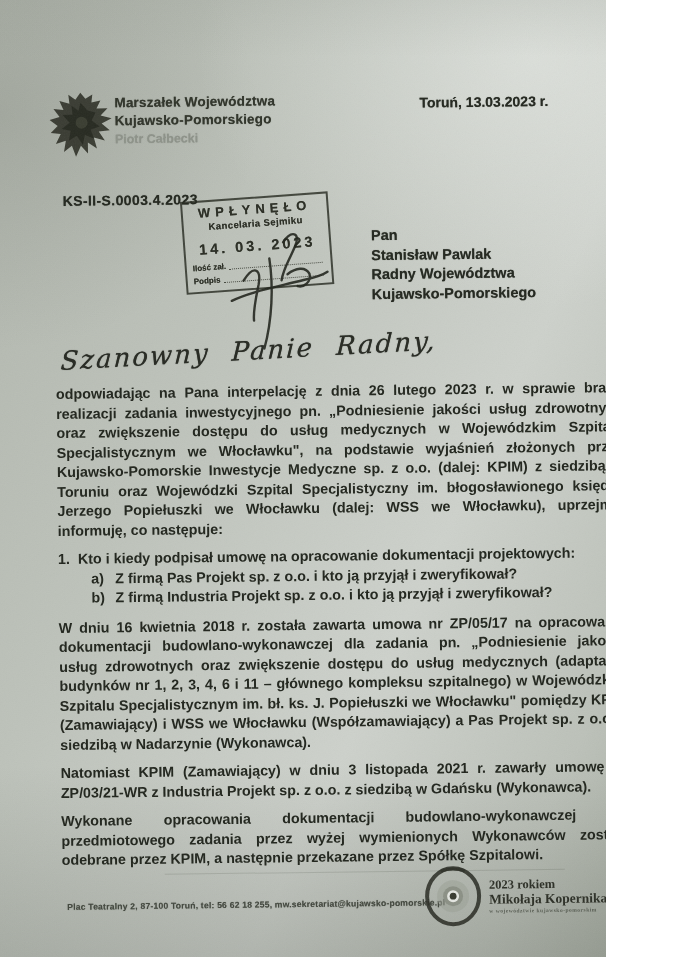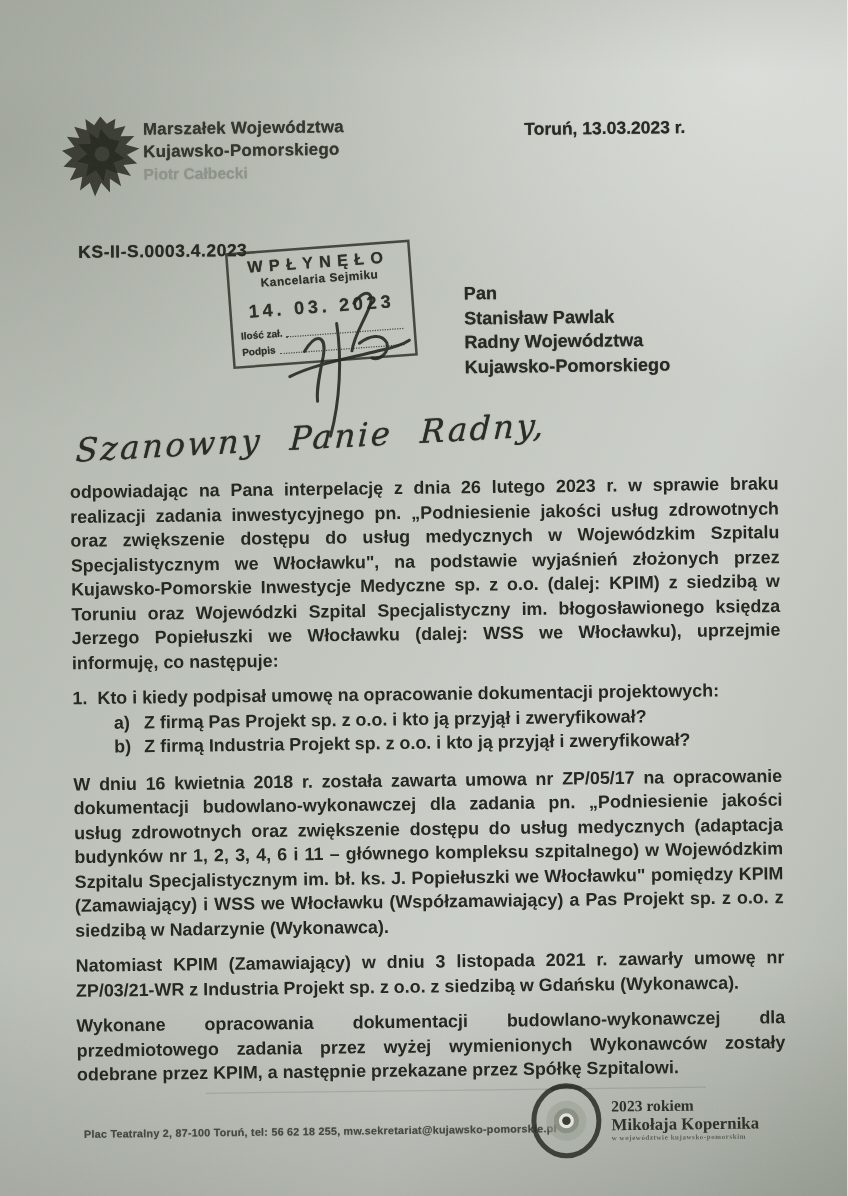--- a/index.html
+++ b/index.html
@@ -1,18 +1,18 @@
 <!DOCTYPE html>
 <html lang="pl"><head>
 <meta charset="utf-8">
 <style>
   html,body{margin:0;padding:0;}
   .page{
     position:relative;
-    width:678px;height:957px;
+    width:606px;height:957px;
     overflow:hidden;
     font-family:"Liberation Sans", sans-serif;
     background:
       linear-gradient(to bottom, rgba(120,126,116,0.10) 0%, rgba(120,126,116,0) 6%, rgba(120,126,116,0) 80%, rgba(70,76,66,0.22) 100%),
       radial-gradient(ellipse 560px 420px at 88% 6%, rgba(235,238,234,0.55), rgba(235,238,234,0) 60%),
       radial-gradient(ellipse 420px 380px at 0% 12%, rgba(88,94,84,0.18), rgba(88,94,84,0) 62%),
       linear-gradient(115deg, #b0b5ac 0%, #bdc2ba 34%, #cdd1cb 66%, #bcc1b9 88%, #aab0a6 100%);
   }
   .sheet{position:absolute;inset:0;transform:rotate(-0.7deg);transform-origin:50% 50%;}
   .ink{color:#23271f;text-shadow:0 0 0.7px rgba(42,46,36,0.75);}

